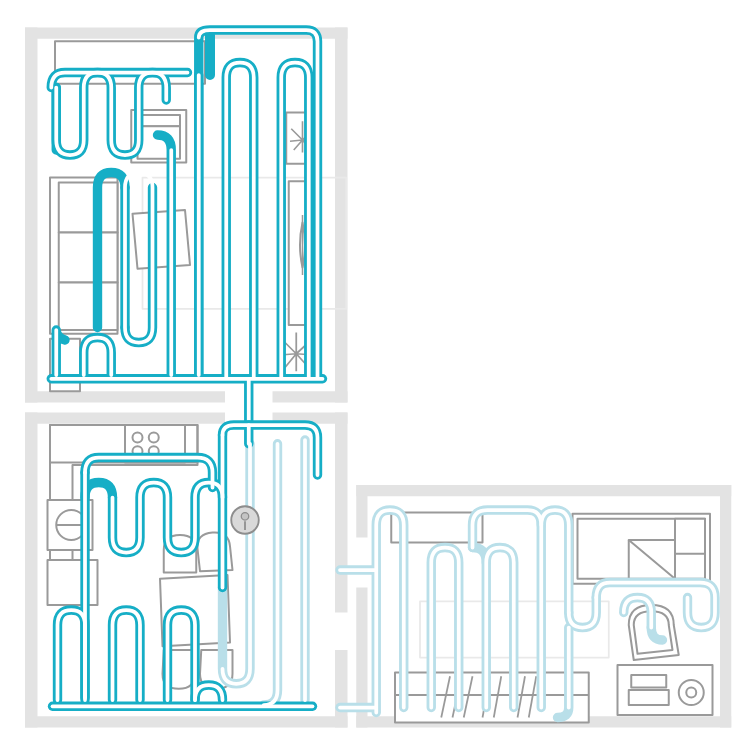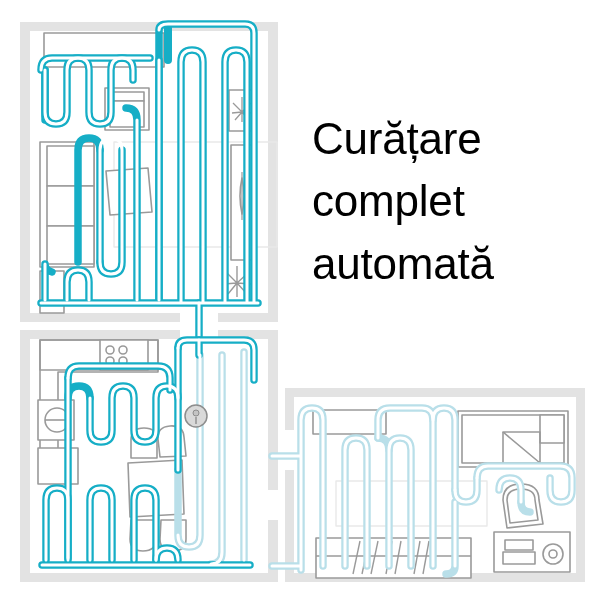--- a/index.html
+++ b/index.html
@@ -314,17 +314,14 @@
         <path d="M455 490 Q455 502 466 502 Q477 502 477 490 L477 478"></path>
         <path d="M477 478 Q477 466 488 466 L560 466 Q572 466 572 478 L572 490
                  Q572 502 561 502 Q550 502 550 490 L550 478"></path>
         <path d="M455 502 L455 566"></path>
         <path d="M499 490 Q499 478 510 478 Q521 478 521 490 L521 502"></path>
       </g>
     </g>
 
   </svg>
 
-  <div id="caption">Curățare
-complet
-automată</div>
 
 </div>
 
 </body></html>

